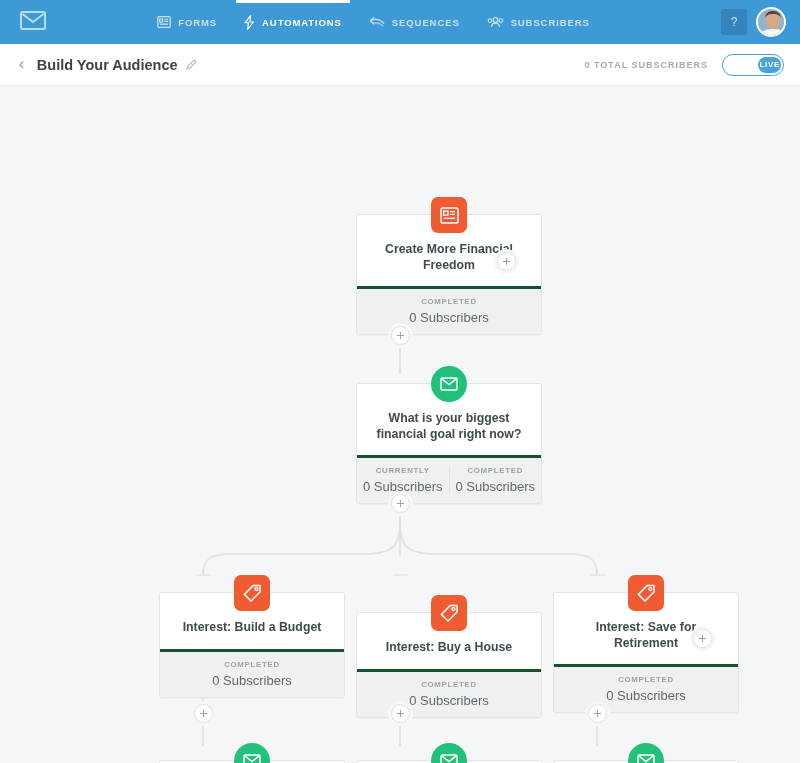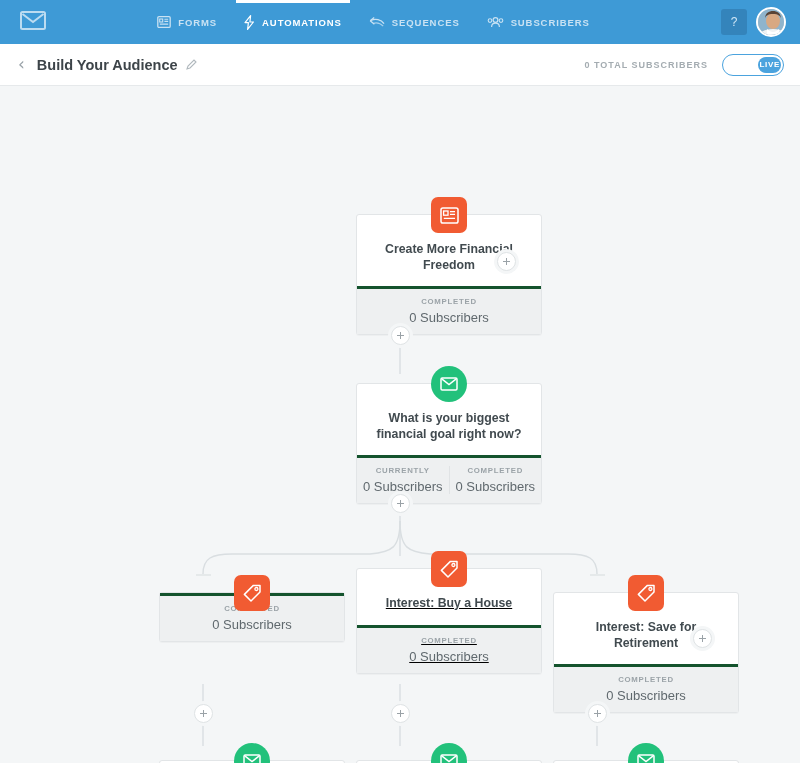--- a/index.html
+++ b/index.html
@@ -394,29 +394,30 @@
   </div>
   <div class="plus" style="left:391px; top:408px;"></div>
 
   <div class="node" style="left:124px; top:506px;">
     <div class="node-icon tag">
       <svg width="19" height="18" viewBox="0 0 19 18">
         <path d="M10.4 1.4 H17 V8 L8 17 L1.4 10.4 z" fill="none" stroke="#ffffff" stroke-width="1.5" stroke-linejoin="round"></path>
         <circle cx="13.4" cy="5" r="1.5" fill="none" stroke="#ffffff" stroke-width="1.3"></circle>
       </svg>
     </div>
+    <div class="node-title single">Interest: Build a Budget</div>
     <div class="node-stats">
       <div class="stat">
         <div class="stat-label">COMPLETED</div>
         <div class="stat-value">0 Subscribers</div>
       </div>
     </div>
   </div>
 
-  <div class="node" style="left:321px; top:482px;text-decoration:underline;">
+  <div class="node" style="left:321px; top:526px;">
     <div class="node-icon tag">
       <svg width="19" height="18" viewBox="0 0 19 18">
         <path d="M10.4 1.4 H17 V8 L8 17 L1.4 10.4 z" fill="none" stroke="#ffffff" stroke-width="1.5" stroke-linejoin="round"></path>
         <circle cx="13.4" cy="5" r="1.5" fill="none" stroke="#ffffff" stroke-width="1.3"></circle>
       </svg>
     </div>
     <div class="node-title single">Interest: Buy a House</div>
     <div class="node-stats">
       <div class="stat">
         <div class="stat-label">COMPLETED</div>

